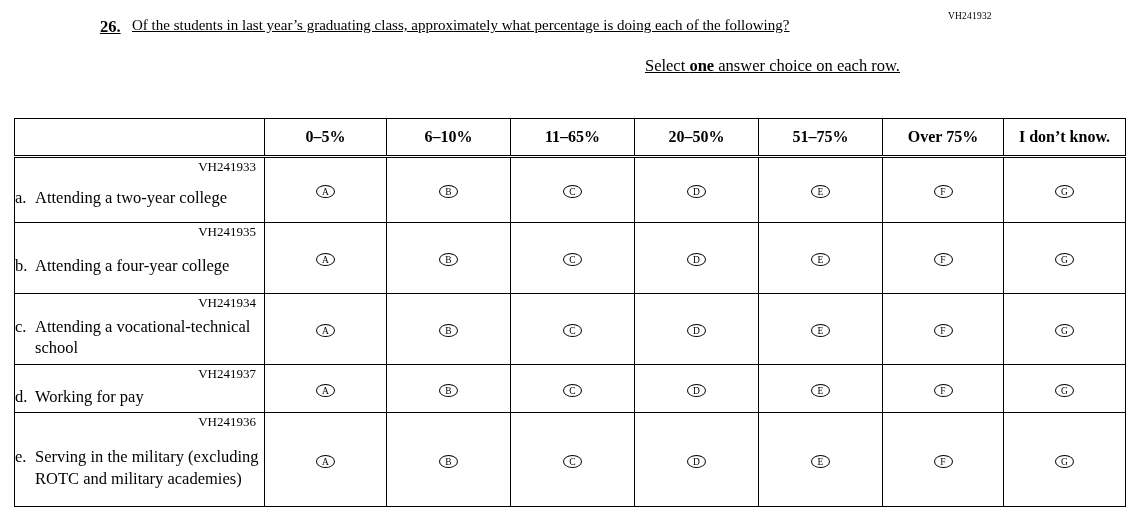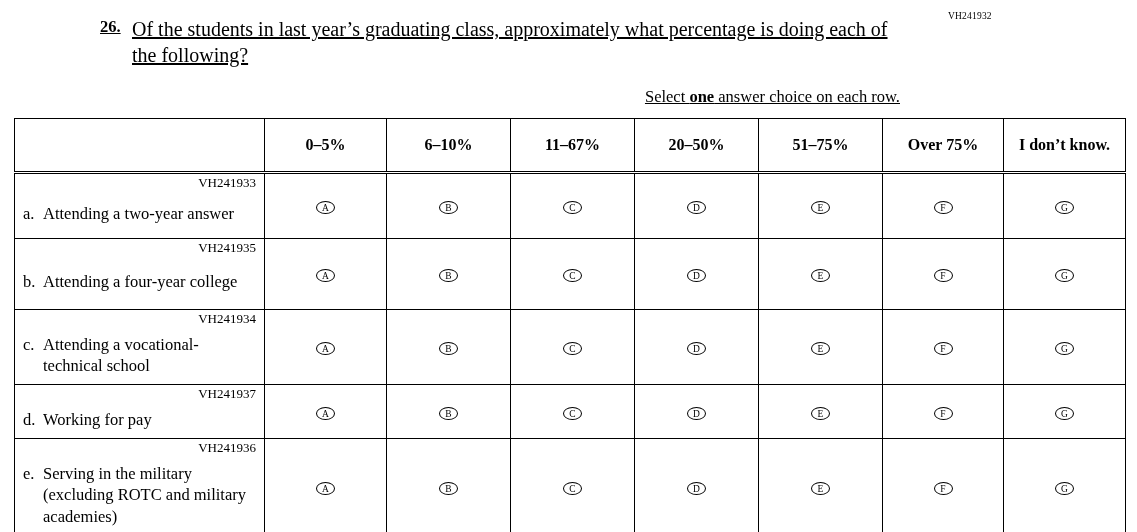--- a/index.html
+++ b/index.html
@@ -29,21 +29,21 @@
     align-items: flex-start;
   }
   .q-number {
     font-weight: bold;
     font-size: 16.5px;
     width: 32px;
     flex: 0 0 32px;
     line-height: 1.32;
   }
   .q-text {
-    font-size: 20px;
+    font-size: 15px;
     line-height: 1.32;
     width: 760px;
   }
   .q-instruction {
     margin-top: 17px;
     margin-left: 38px;
     font-size: 16.5px;
     line-height: 1.3;
     text-align: right;
   }
@@ -66,21 +66,21 @@
     top: 118px;
     width: 1111px;
   }
   table.grid {
     border-collapse: collapse;
     width: 1111px;
     table-layout: fixed;
   }
   table.grid th, table.grid td {
     border: 1px solid #000000;
-    padding: 8px;
+    padding: 0;
     vertical-align: middle;
   }
   thead th {
     height: 36px;
     font-size: 16px;
     font-weight: bold;
     text-align: center;
     font-family: "Liberation Serif", serif;
   }
   thead th.stem-head {
@@ -155,35 +155,35 @@
       <col style="width:124px">
       <col style="width:124px">
       <col style="width:121px">
       <col style="width:122px">
     </colgroup>
     <thead>
       <tr>
         <th class="stem-head"></th>
         <th class="opt-head">0–5%</th>
         <th class="opt-head">6–10%</th>
-        <th class="opt-head">11–67%</th>
+        <th class="opt-head">11–65%</th>
         <th class="opt-head">20–50%</th>
         <th class="opt-head">51–75%</th>
         <th class="opt-head">Over 75%</th>
         <th class="opt-head">I don’t know.</th>
       </tr>
     </thead>
     <tbody>
 
       <tr style="height:66px">
         <td class="stem-cell">
           <div class="stem-code">VH241933</div>
           <div class="stem-text">
             <span class="stem-letter">a.</span>
-            <span class="stem-label">Attending a two-year answer</span>
+            <span class="stem-label">Attending a two-year college</span>
           </div>
         </td>
         <td class="bubble-cell"><span class="bubble">A</span></td>
         <td class="bubble-cell"><span class="bubble">B</span></td>
         <td class="bubble-cell"><span class="bubble">C</span></td>
         <td class="bubble-cell"><span class="bubble">D</span></td>
         <td class="bubble-cell"><span class="bubble">E</span></td>
         <td class="bubble-cell"><span class="bubble">F</span></td>
         <td class="bubble-cell"><span class="bubble">G</span></td>
       </tr>

